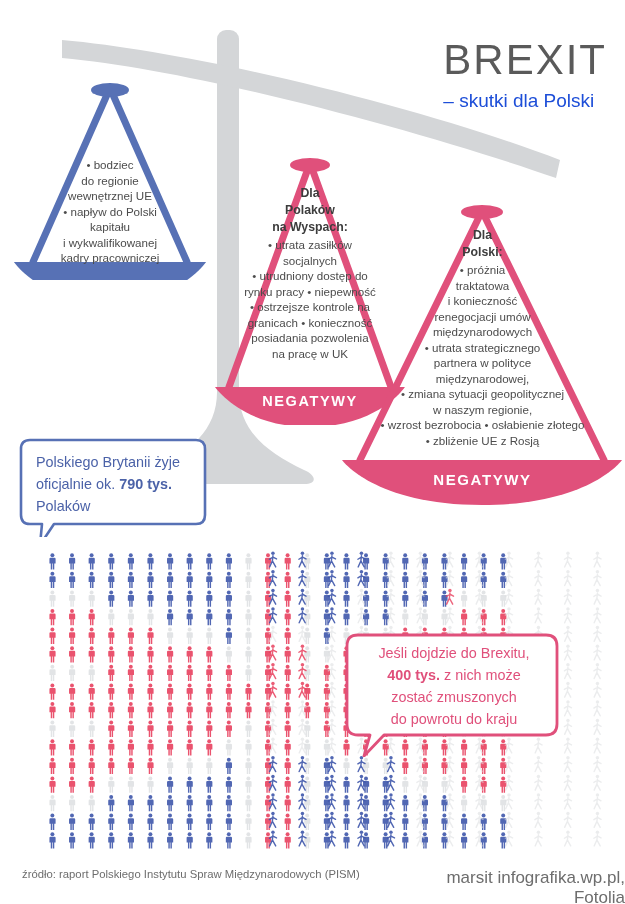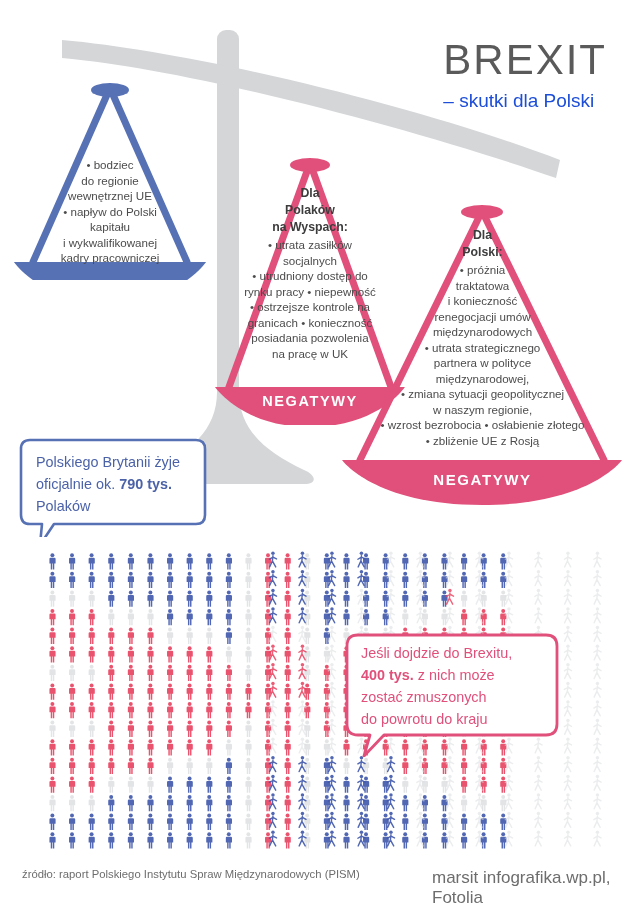--- a/index.html
+++ b/index.html
@@ -40,21 +40,21 @@
   .bubble{position:absolute;}
   .bubble .btxt{
     position:absolute;line-height:22px;font-size:14.4px;
   }
   .bubble .btxt b{font-weight:bold;}
 
   
   .grid-wrap{position:absolute;left:0;top:545px;width:625px;height:312px;}
 
   
-  .footer{position:absolute;left:0;top:868px;width:625px;height:24px;}
+  .footer{position:absolute;left:0;top:868px;width:625px;height:24px;text-align:right;}
   .footer .src{position:absolute;left:22px;top:0;font-size:11.3px;color:#6d6d6d;}
   .footer .cred{position:absolute;left:432px;top:0;font-size:17px;color:#6d6d6d;}
 </style>
 </head>
 <body>
 
 <div id="stage">
 
   <div class="headline">
     <div class="t1">BREXIT</div>
@@ -162,21 +162,21 @@
       </div>
       <div>Polaków</div>
     </div>
   </div>
 
   <div class="bubble" style="left:344px;top:632px;width:216px;height:125px;z-index:5;">
     <svg width="216" height="125">
       <path d="M14,3 L202,3 q11,0 11,11 L213,92 q0,11 -11,11 L40,103 L20,124 L26,103 L14,103
                q-11,0 -11,-11 L3,14 q0,-11 11,-11 Z" fill="#ffffff" stroke="#e0507b" stroke-width="2.8" stroke-linejoin="round"></path>
     </svg>
-    <div class="btxt" style="left:17px;top:10px;width:186px;color:#e0507b;">
+    <div class="btxt" style="left:17px;top:10px;width:186px;color:#e0507b;text-align:center;">
       <div>Jeśli dojdzie do Brexitu,</div>
       <div>
         <b>400 tys.</b><span> z nich może</span>
       </div>
       <div>zostać zmuszonych</div>
       <div>do powrotu do kraju</div>
     </div>
   </div>
 
   <div class="grid-wrap">

